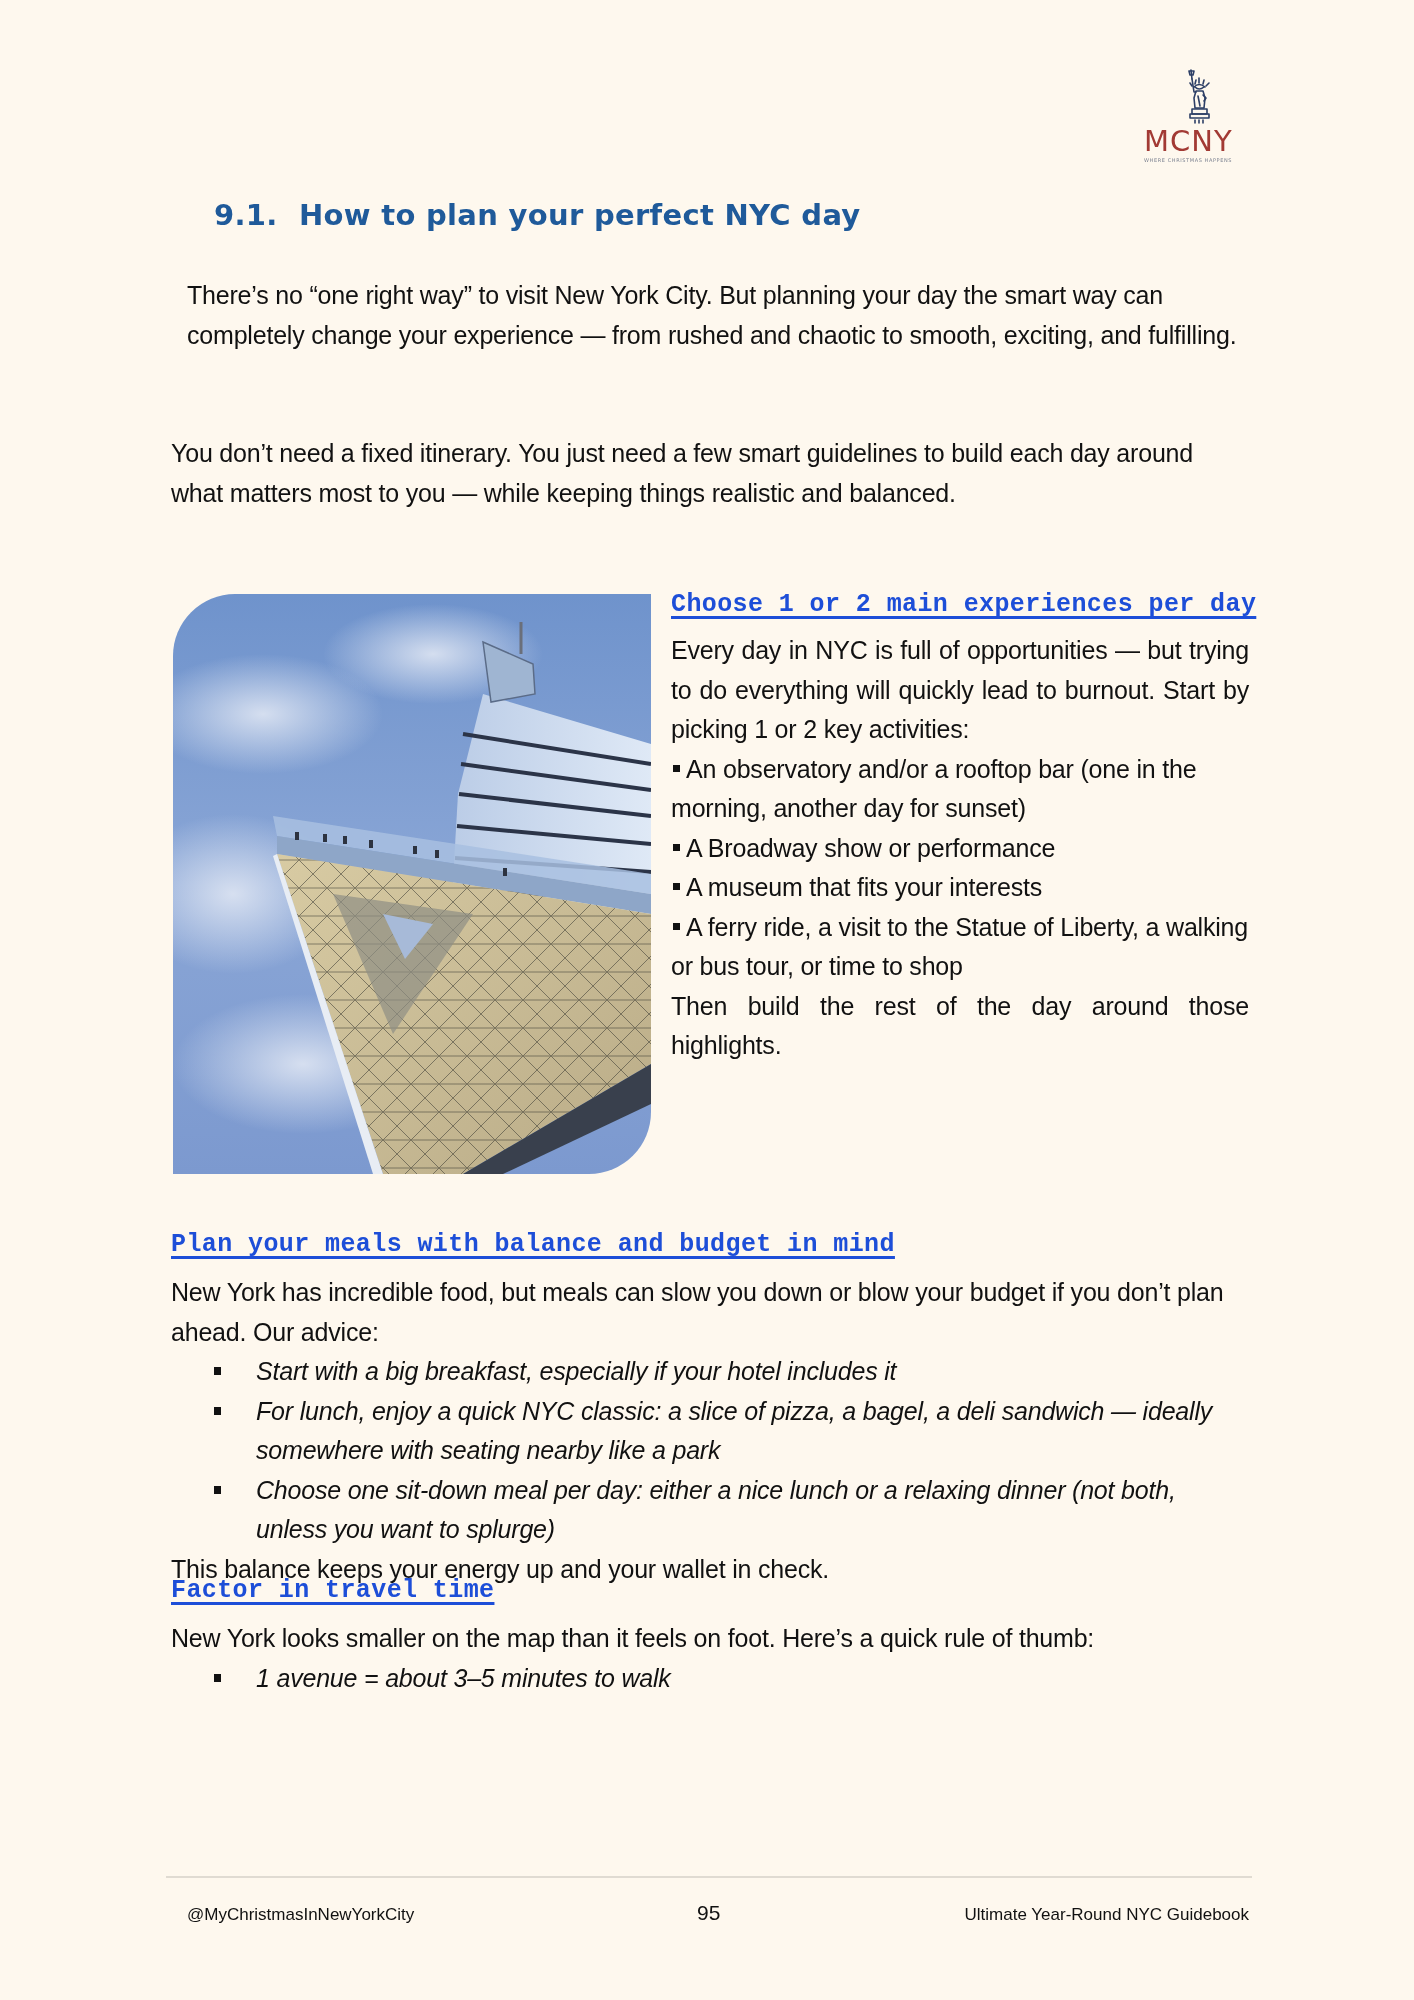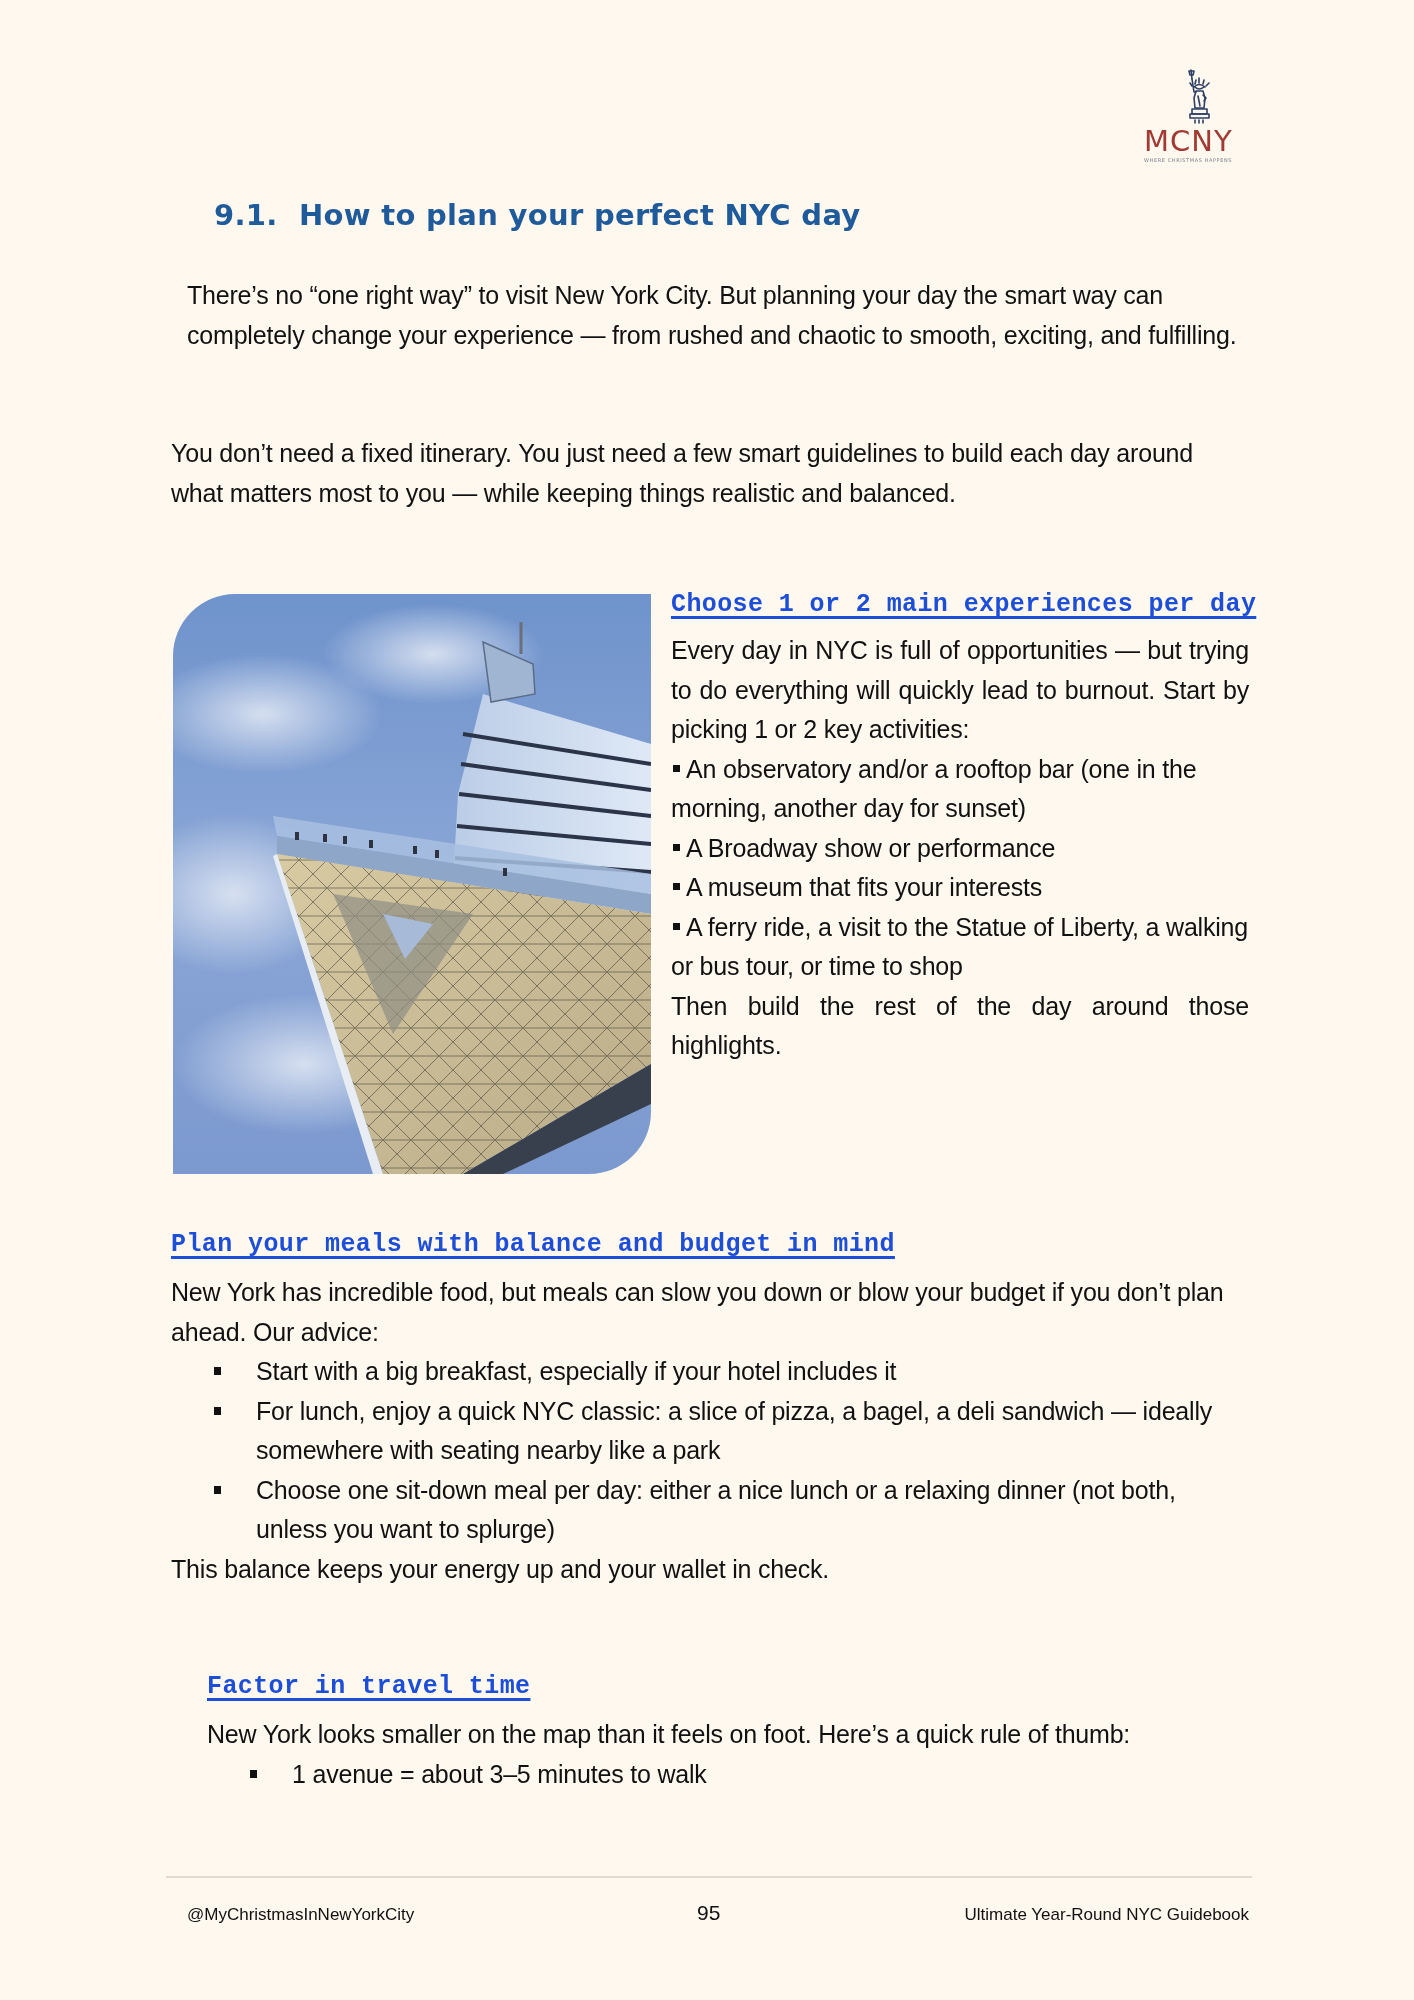--- a/index.html
+++ b/index.html
@@ -106,27 +106,28 @@
       background: #111111;
       margin: 0 6px 5px 2px;
       vertical-align: middle;
     }
     .block {
       position: absolute;
       left: 171px;
       width: 1080px;
     }
     #meals-block { top: 1230px; }
-    #travel-block { top: 1672px; margin-left: 36px; }
+    #travel-block { top: 1576px; }
     .block .subhead { margin-bottom: 14px; }
     .block p { margin: 0; }
     .block ul {
       list-style: none;
       margin: 0;
       padding: 0 0 0 43px;
+      font-style: italic;
     }
     .block li {
       position: relative;
       padding-left: 42px;
     }
     .block li .li-bullet {
       position: absolute;
       left: 0;
       top: 15px;
       width: 7px;

